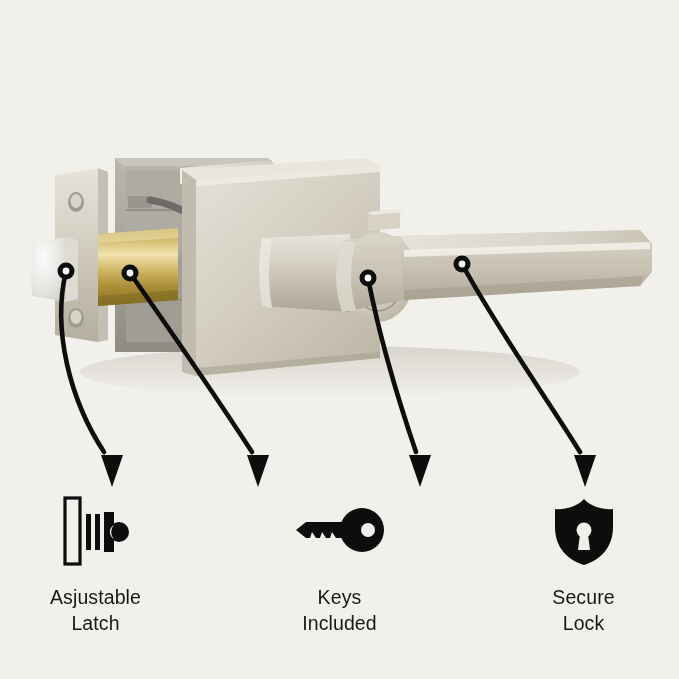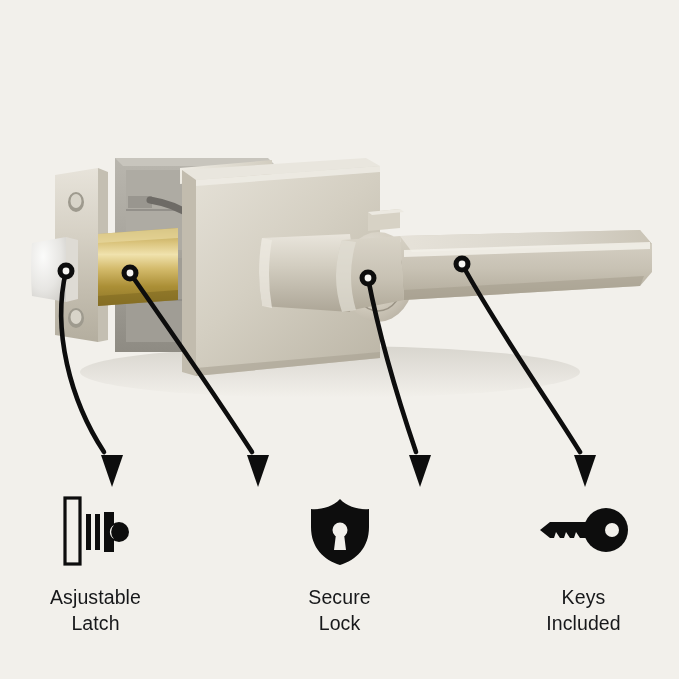--- a/index.html
+++ b/index.html
@@ -269,36 +269,36 @@
           <circle cx="64" cy="38" r="10" fill="#0d0d0d"></circle>
           <path d="M59 31 A10 10 0 0 0 59 45 A8 8 0 0 1 59 31 Z" fill="#f2f0eb"></path>
         </svg>
       </div>
       <div class="feature-label">Asjustable
 Latch</div>
     </div>
 
     <div class="feature-item">
       <div class="feature-icon">
+        <svg width="92" height="52" viewBox="0 0 92 52">
+          <circle cx="68" cy="25" r="22" fill="#0d0d0d"></circle>
+          <circle cx="74" cy="25" r="7" fill="#f2f0eb"></circle>
+          <path d="M50 17 L12 17 L2 25 L12 33 L16 33 L18 27 L22 33 L26 33 L28 27 L32 33 L36 33 L38 27 L42 33 L50 33 Z" fill="#0d0d0d"></path>
+        </svg>
+      </div>
+      <div class="feature-label">Keys
+Included</div>
+    </div>
+
+    <div class="feature-item">
+      <div class="feature-icon">
         <svg width="68" height="74" viewBox="0 0 68 74">
           <path d="M34 5 C27 13 14 16 5 15 L5 33 C5 54 18 66 34 71 C50 66 63 54 63 33 L63 15 C54 16 41 13 34 5 Z" fill="#0d0d0d"></path>
           <circle cx="34" cy="36" r="7.5" fill="#f2f0eb"></circle>
           <path d="M30 40 L28 56 L40 56 L38 40 Z" fill="#f2f0eb"></path>
         </svg>
       </div>
       <div class="feature-label">Secure
 Lock</div>
     </div>
 
-    <div class="feature-item">
-      <div class="feature-icon">
-        <svg width="92" height="52" viewBox="0 0 92 52">
-          <circle cx="68" cy="25" r="22" fill="#0d0d0d"></circle>
-          <circle cx="74" cy="25" r="7" fill="#f2f0eb"></circle>
-          <path d="M50 17 L12 17 L2 25 L12 33 L16 33 L18 27 L22 33 L26 33 L28 27 L32 33 L36 33 L38 27 L42 33 L50 33 Z" fill="#0d0d0d"></path>
-        </svg>
-      </div>
-      <div class="feature-label">Keys
-Included</div>
-    </div>
-
   </div>
 </div>
 
 </body></html>

